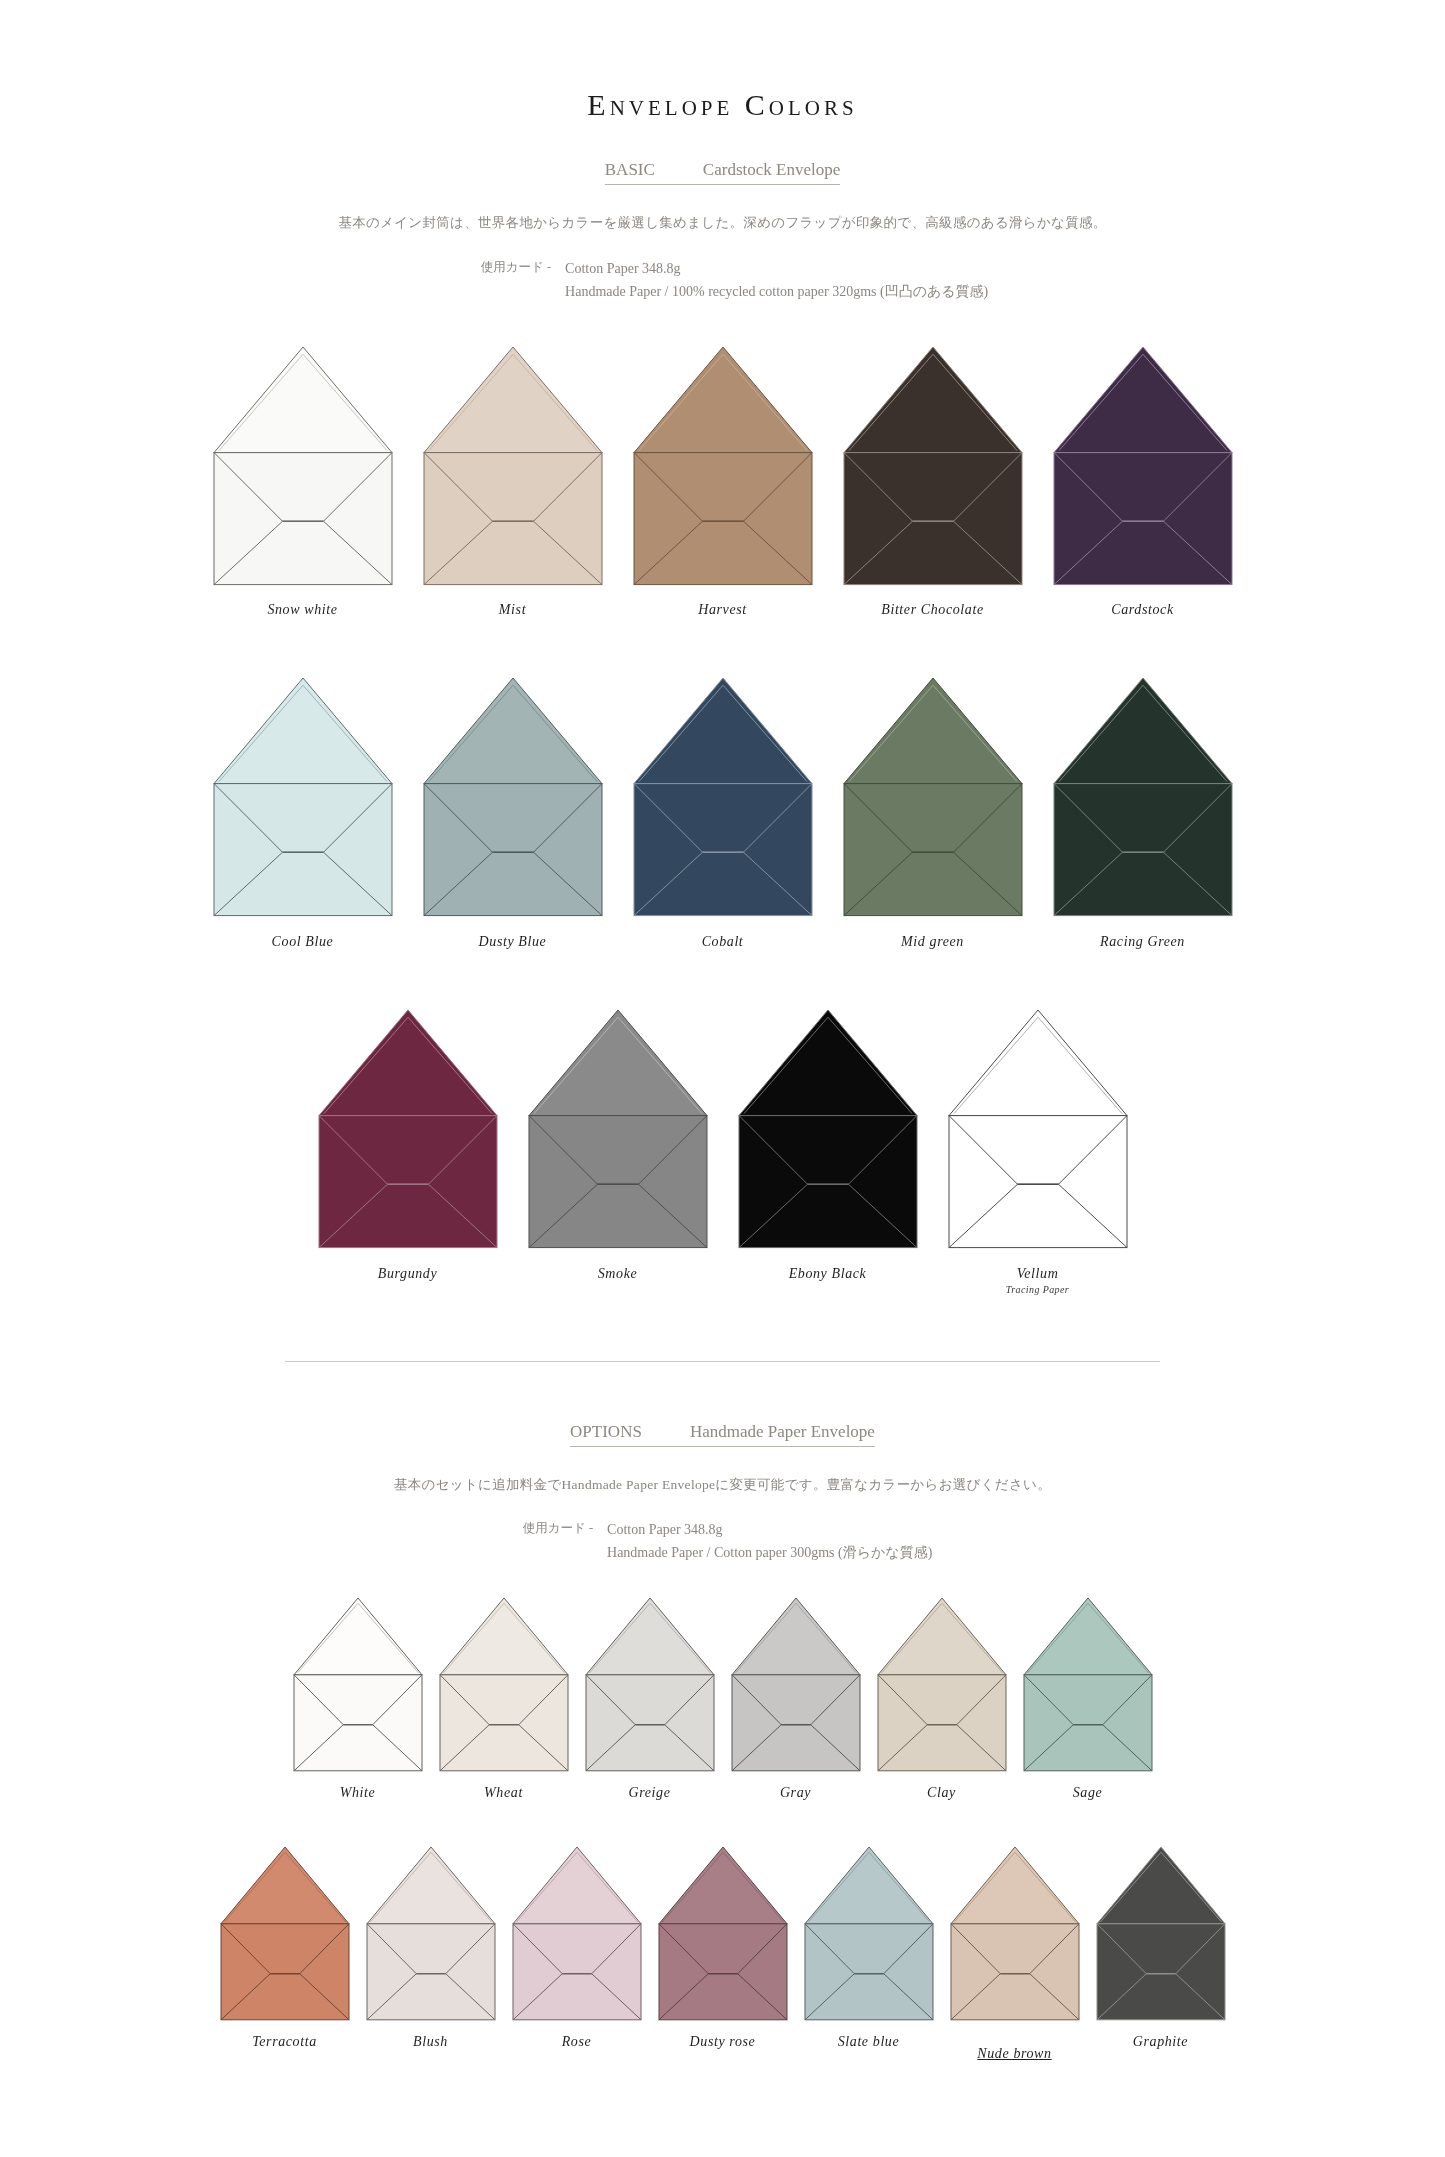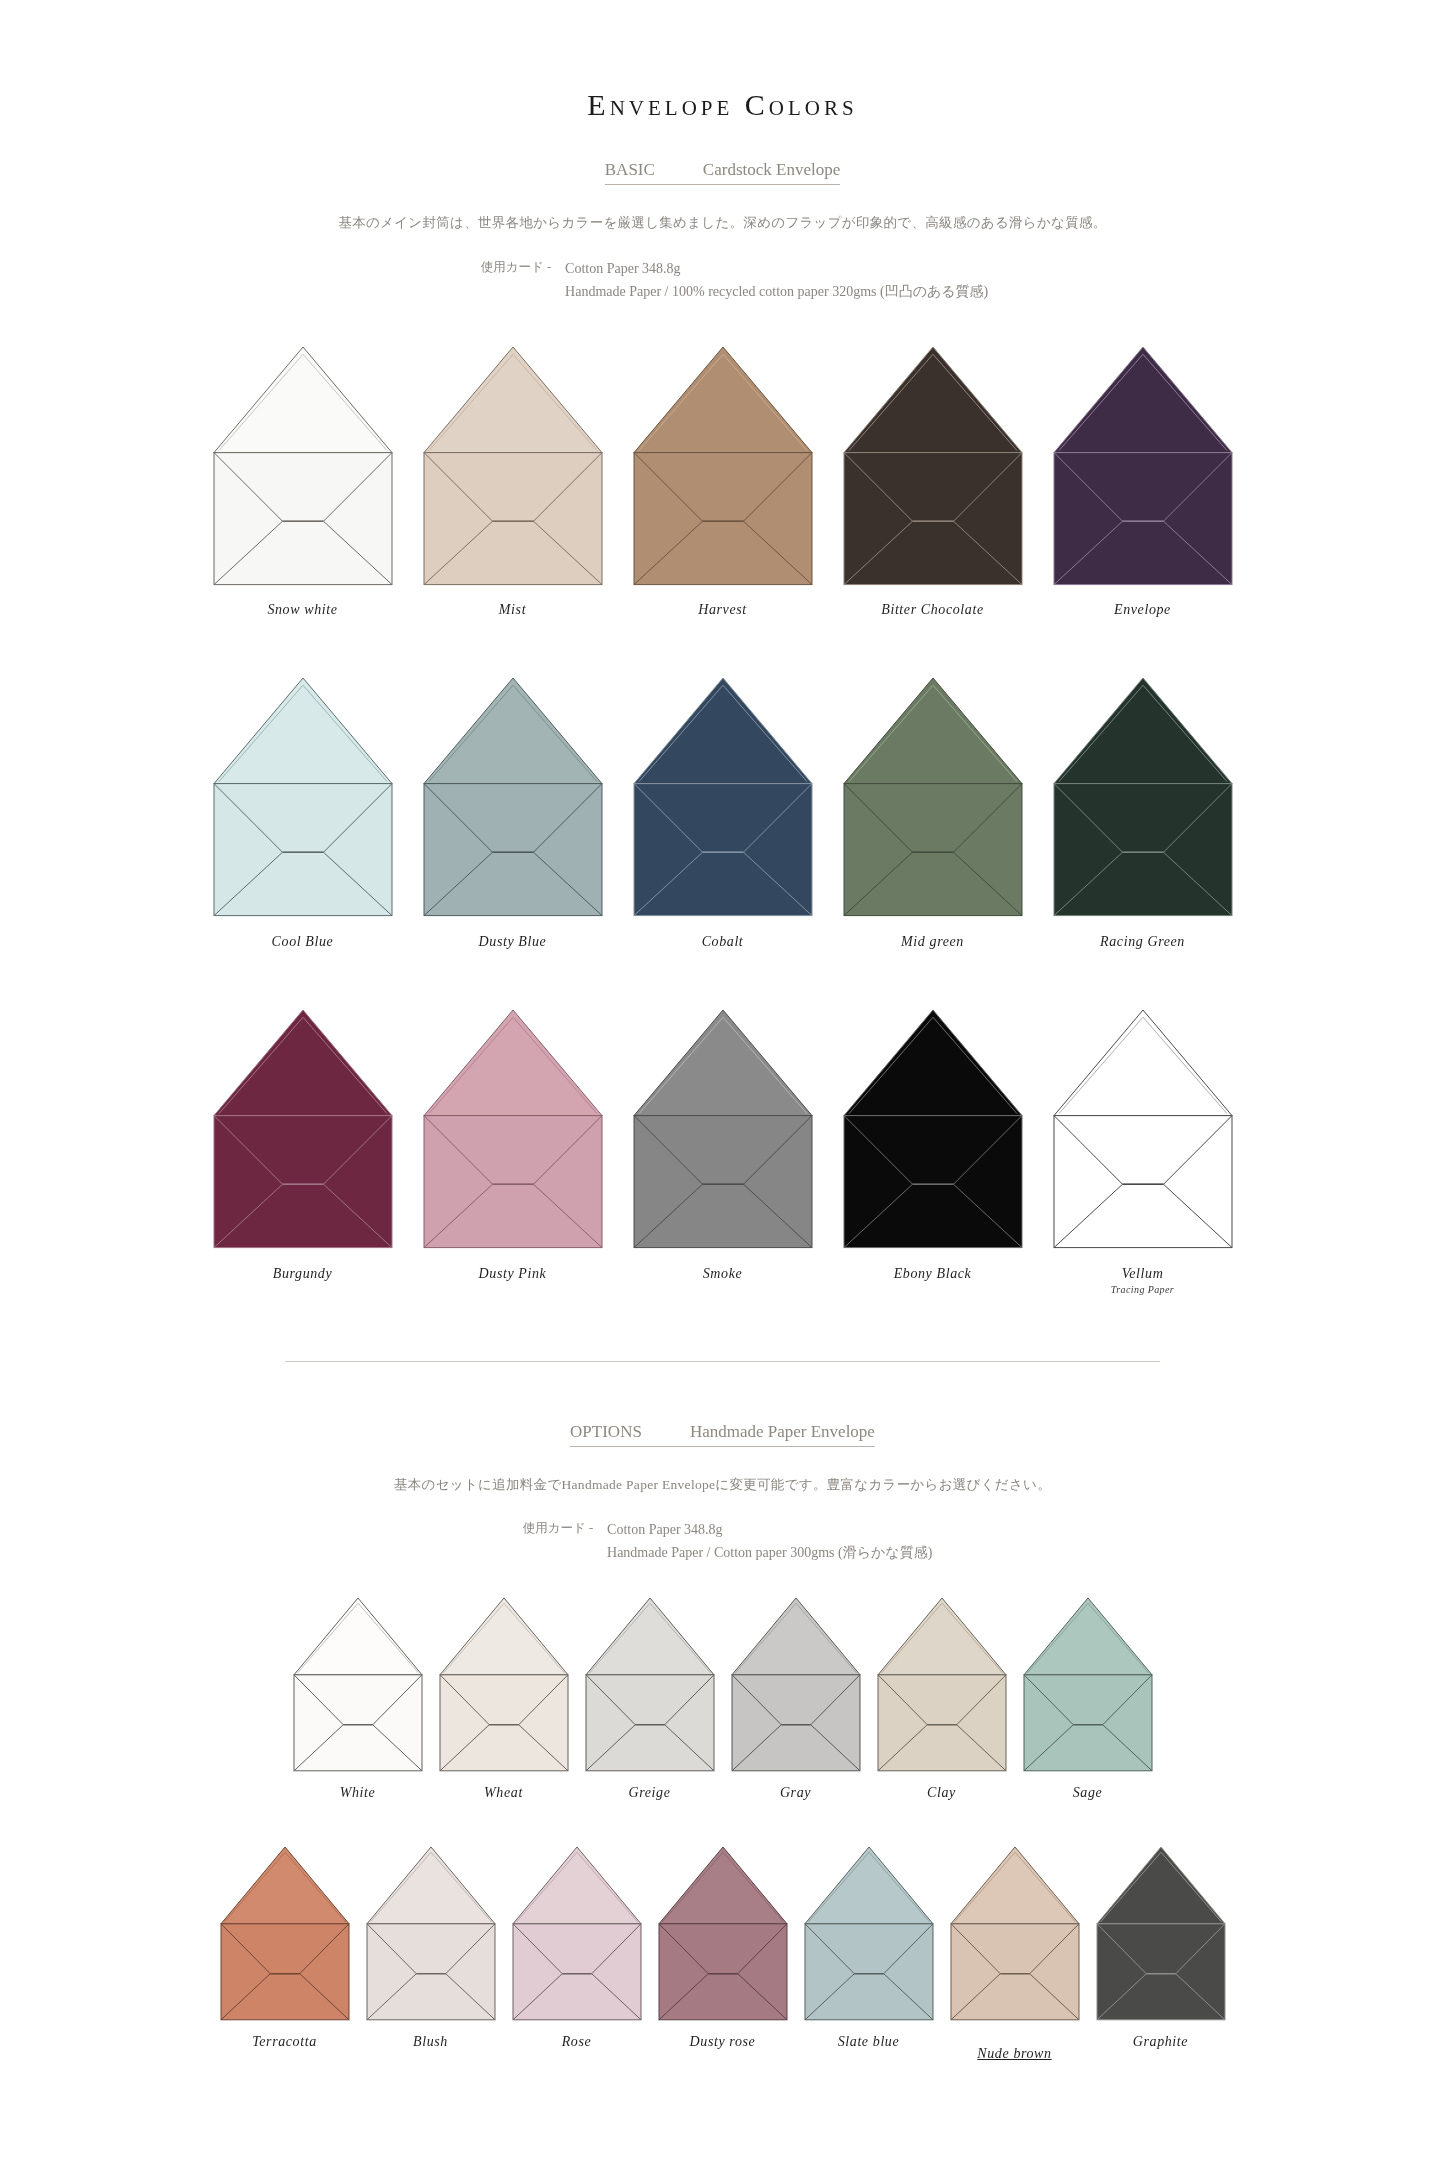--- a/index.html
+++ b/index.html
@@ -189,21 +189,21 @@
           <svg width="178" height="237.60000000000002" viewBox="0 0 178 237.60000000000002">
             <polygon points="0,105.60000000000001 89,0 178,105.60000000000001" fill="#3e2c46" stroke="#8c7a93" stroke-width="1" stroke-linejoin="round"></polygon>
             <polyline points="4.984,103.60000000000001 89,7.2268 173.016,103.60000000000001" fill="none" stroke="#8c7a93" stroke-width="1"></polyline>
             <rect x="0" y="105.60000000000001" width="178" height="132" fill="#3e2c46" stroke="#8c7a93" stroke-width="1"></rect>
             <path d="M0,105.60000000000001 L68.53,174.24 L109.47,174.24 L178,105.60000000000001" fill="none" stroke="#8c7a93" stroke-width="1" stroke-linejoin="round"></path>
             <path d="M0,237.60000000000002 L68.53,174.24" fill="none" stroke="#8c7a93" stroke-width="1"></path>
             <path d="M178,237.60000000000002 L109.47,174.24" fill="none" stroke="#8c7a93" stroke-width="1"></path>
             <line x1="68.53" y1="174.24" x2="109.47" y2="174.24" stroke="#8c7a93" stroke-width="1.3"></line>
           </svg>
         </div>
-        <div class="env-label" style="margin-top: 18px;">Envelope</div>
+        <div class="env-label" style="margin-top: 18px;">Cardstock</div>
       </div>
     </div>
     <div class="env-row" style="gap: 32px; margin-top: 60px;">
       <div class="env-cell">
         <div class="env">
           <svg width="178" height="237.60000000000002" viewBox="0 0 178 237.60000000000002">
             <polygon points="0,105.60000000000001 89,0 178,105.60000000000001" fill="#d8e9ea" stroke="#5c6a6d" stroke-width="1" stroke-linejoin="round"></polygon>
             <polyline points="4.984,103.60000000000001 89,7.2268 173.016,103.60000000000001" fill="none" stroke="#9fb5b8" stroke-width="1"></polyline>
             <rect x="0" y="105.60000000000001" width="178" height="132" fill="#d6e7e8" stroke="#5c6a6d" stroke-width="1"></rect>
             <path d="M0,105.60000000000001 L68.53,174.24 L109.47,174.24 L178,105.60000000000001" fill="none" stroke="#5c6a6d" stroke-width="1" stroke-linejoin="round"></path>
@@ -282,34 +282,20 @@
             <path d="M0,237.60000000000002 L68.53,174.24" fill="none" stroke="#a07285" stroke-width="1"></path>
             <path d="M178,237.60000000000002 L109.47,174.24" fill="none" stroke="#a07285" stroke-width="1"></path>
             <line x1="68.53" y1="174.24" x2="109.47" y2="174.24" stroke="#a07285" stroke-width="1.3"></line>
           </svg>
         </div>
         <div class="env-label" style="margin-top: 18px;">Burgundy</div>
       </div>
       <div class="env-cell">
         <div class="env">
           <svg width="178" height="237.60000000000002" viewBox="0 0 178 237.60000000000002">
-            <polygon points="0,105.60000000000001 89,0 178,105.60000000000001" fill="#d2a5b1" stroke="#8a5f6c" stroke-width="1" stroke-linejoin="round"></polygon>
-            <polyline points="4.984,103.60000000000001 89,7.2268 173.016,103.60000000000001" fill="none" stroke="#b9828f" stroke-width="1"></polyline>
-            <rect x="0" y="105.60000000000001" width="178" height="132" fill="#cfa0ad" stroke="#8a5f6c" stroke-width="1"></rect>
-            <path d="M0,105.60000000000001 L68.53,174.24 L109.47,174.24 L178,105.60000000000001" fill="none" stroke="#8a5f6c" stroke-width="1" stroke-linejoin="round"></path>
-            <path d="M0,237.60000000000002 L68.53,174.24" fill="none" stroke="#8a5f6c" stroke-width="1"></path>
-            <path d="M178,237.60000000000002 L109.47,174.24" fill="none" stroke="#8a5f6c" stroke-width="1"></path>
-            <line x1="68.53" y1="174.24" x2="109.47" y2="174.24" stroke="#8a5f6c" stroke-width="1.3"></line>
-          </svg>
-        </div>
-        <div class="env-label" style="margin-top: 18px;">Dusty Pink</div>
-      </div>
-      <div class="env-cell">
-        <div class="env">
-          <svg width="178" height="237.60000000000002" viewBox="0 0 178 237.60000000000002">
             <polygon points="0,105.60000000000001 89,0 178,105.60000000000001" fill="#8a8a8a" stroke="#4d4d4d" stroke-width="1" stroke-linejoin="round"></polygon>
             <polyline points="4.984,103.60000000000001 89,7.2268 173.016,103.60000000000001" fill="none" stroke="#b4b4b4" stroke-width="1"></polyline>
             <rect x="0" y="105.60000000000001" width="178" height="132" fill="#868686" stroke="#4d4d4d" stroke-width="1"></rect>
             <path d="M0,105.60000000000001 L68.53,174.24 L109.47,174.24 L178,105.60000000000001" fill="none" stroke="#4d4d4d" stroke-width="1" stroke-linejoin="round"></path>
             <path d="M0,237.60000000000002 L68.53,174.24" fill="none" stroke="#4d4d4d" stroke-width="1"></path>
             <path d="M178,237.60000000000002 L109.47,174.24" fill="none" stroke="#4d4d4d" stroke-width="1"></path>
             <line x1="68.53" y1="174.24" x2="109.47" y2="174.24" stroke="#4d4d4d" stroke-width="1.3"></line>
           </svg>
         </div>
         <div class="env-label" style="margin-top: 18px;">Smoke</div>

